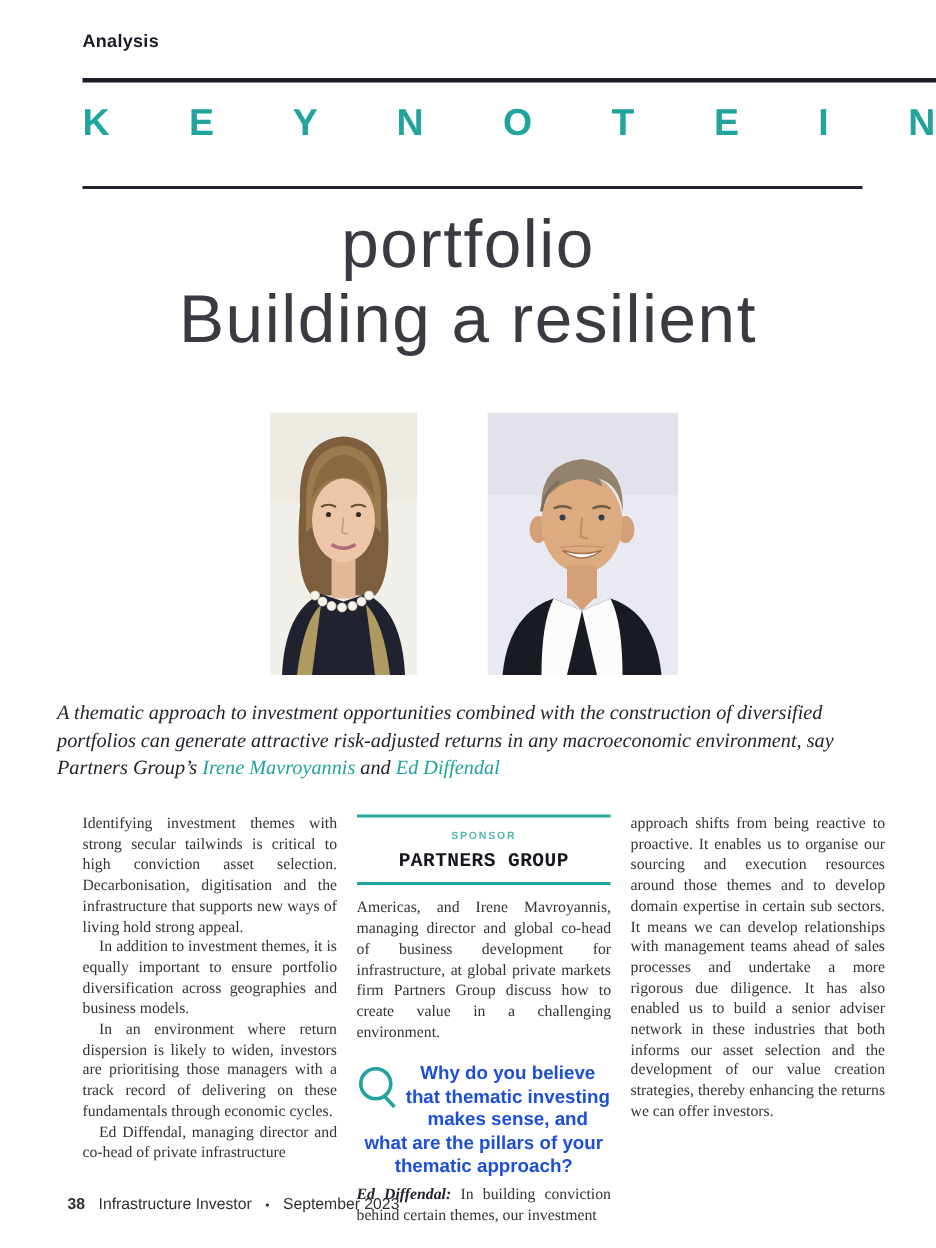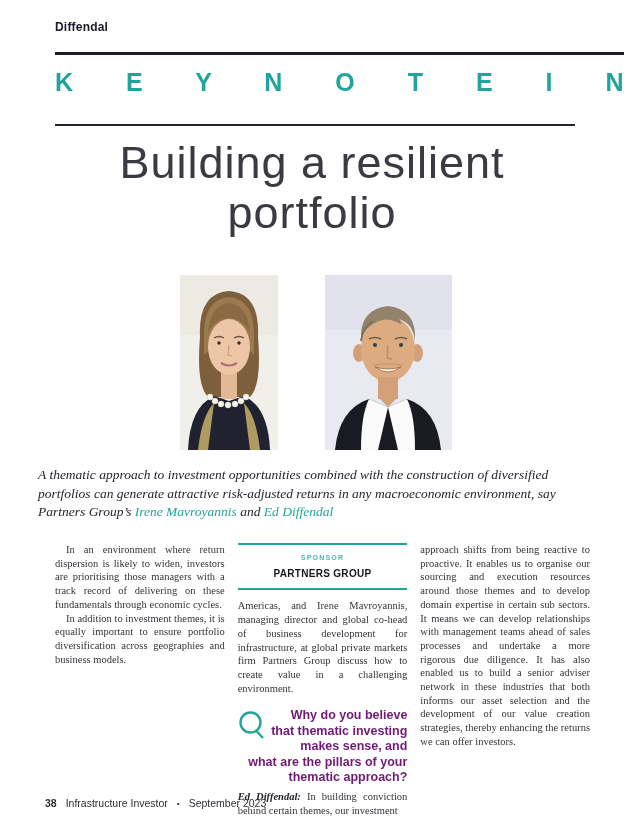--- a/index.html
+++ b/index.html
@@ -46,54 +46,54 @@
   
   .sponsor-box {
     border-top:2px solid #20a49d; border-bottom:2px solid #20a49d;
     text-align:center; padding:6px 0 8px; margin-bottom:9px;
   }
   .sponsor-label {
     font-family:"Liberation Sans", sans-serif; font-size:7px; font-weight:bold;
     color:#4fb8b0; letter-spacing:1.2px; display:block; margin-bottom:2px;
   }
   .sponsor-name {
-    font-family:Liberation Sans, sans-serif; font-size:10px; font-weight:bold;
+    font-family:Liberation Mono, monospace; font-size:13px; font-weight:bold;
     color:#15151f; letter-spacing:0.3px; display:block;
   }
   
   .q-block { margin-top:13px; }
   .q-icon { float:left; width:27px; height:30px; margin:2px 5px 0 0; }
   .question {
     font-family:"Liberation Sans", sans-serif; font-weight:bold;
-    font-size:12.5px; line-height:15.5px; color:#701a75; text-align:right;
+    font-size:12.5px; line-height:15.5px; color:#1d4ed8; text-align:center;
   }
   .answer { margin-top:4px; }
   .answer .speaker { font-weight:bold; color:#23232e;font-style:italic; }
   
   .footer {
     position:absolute; left:45px; top:797px;
     font-family:"Liberation Sans", sans-serif; font-size:10.5px; color:#2e2e34;
     display:flex; align-items:center; gap:9px;
   }
   .footer .pgnum { font-weight:bold; }
   .footer .dot { font-size:8px; position:relative; top:0.5px; }
 </style>
 </head>
 <body>
 
 <div class="page">
 
-  <div class="section-label">Diffendal</div>
+  <div class="section-label">Analysis</div>
   <div class="rule-thick"></div>
   <div class="kicker">K E Y N O T E   I N T E R V I E W</div>
   <div class="rule-thin"></div>
 
   <div class="title">
+    <div>portfolio</div>
     <div>Building a resilient</div>
-    <div>portfolio</div>
   </div>
 
   <div class="photos">
 
     <svg class="photo" width="98" height="175" viewBox="0 0 98 175">
       <rect width="98" height="175" fill="#f1efe9"></rect>
       <rect width="98" height="60" fill="#eceae3"></rect>
 
       <path d="M20 62 Q18 18 49 16 Q80 18 78 62 Q82 110 70 122 L28 122 Q16 110 20 62Z" fill="#7d5f3d"></path>
       <path d="M24 60 Q24 24 49 22 Q74 24 74 60 L74 80 Q60 66 49 66 Q38 66 24 80Z" fill="#9a7a4e"></path>
@@ -159,22 +159,24 @@
     </svg>
   </div>
 
   <div class="deck">
     <span>A thematic approach to investment opportunities combined with the construction of diversified portfolios can generate attractive risk-adjusted returns in any macroeconomic environment, say Partners Group’s </span><span class="teal">Irene Mavroyannis</span><span> and </span><span class="teal">Ed Diffendal</span>
   </div>
 
   <div class="columns">
 
     <div class="col">
+      <p>Identifying investment themes with strong secular tailwinds is critical to high conviction asset selection. Decarbonisation, digitisation and the infrastructure that supports new ways of living hold strong appeal.</p>
+      <p class="indent">In addition to investment themes, it is equally important to ensure portfolio diversification across geographies and business models.</p>
       <p class="indent">In an environment where return dispersion is likely to widen, investors are prioritising those managers with a track record of delivering on these fundamentals through economic cycles.</p>
-      <p class="indent">In addition to investment themes, it is equally important to ensure portfolio diversification across geographies and business models.</p>
+      <p class="indent">Ed Diffendal, managing director and co-head of private infrastructure</p>
     </div>
 
     <div class="col">
       <div class="sponsor-box">
         <span class="sponsor-label">SPONSOR</span>
         <span class="sponsor-name">PARTNERS GROUP</span>
       </div>
       <p>Americas, and Irene Mavroyannis, managing director and global co-head of business development for infrastructure, at global private markets firm Partners Group discuss how to create value in a challenging environment.</p>
       <div class="q-block">
         <svg class="q-icon" viewBox="0 0 27 30">

